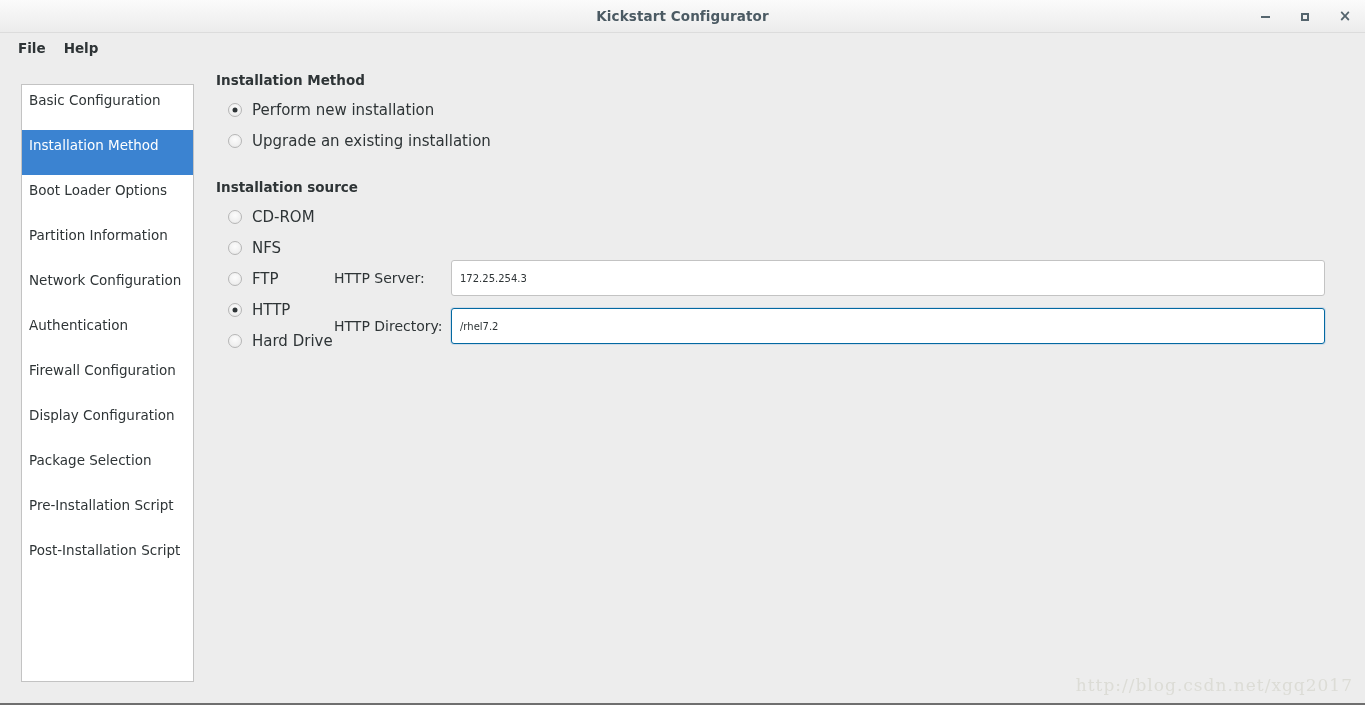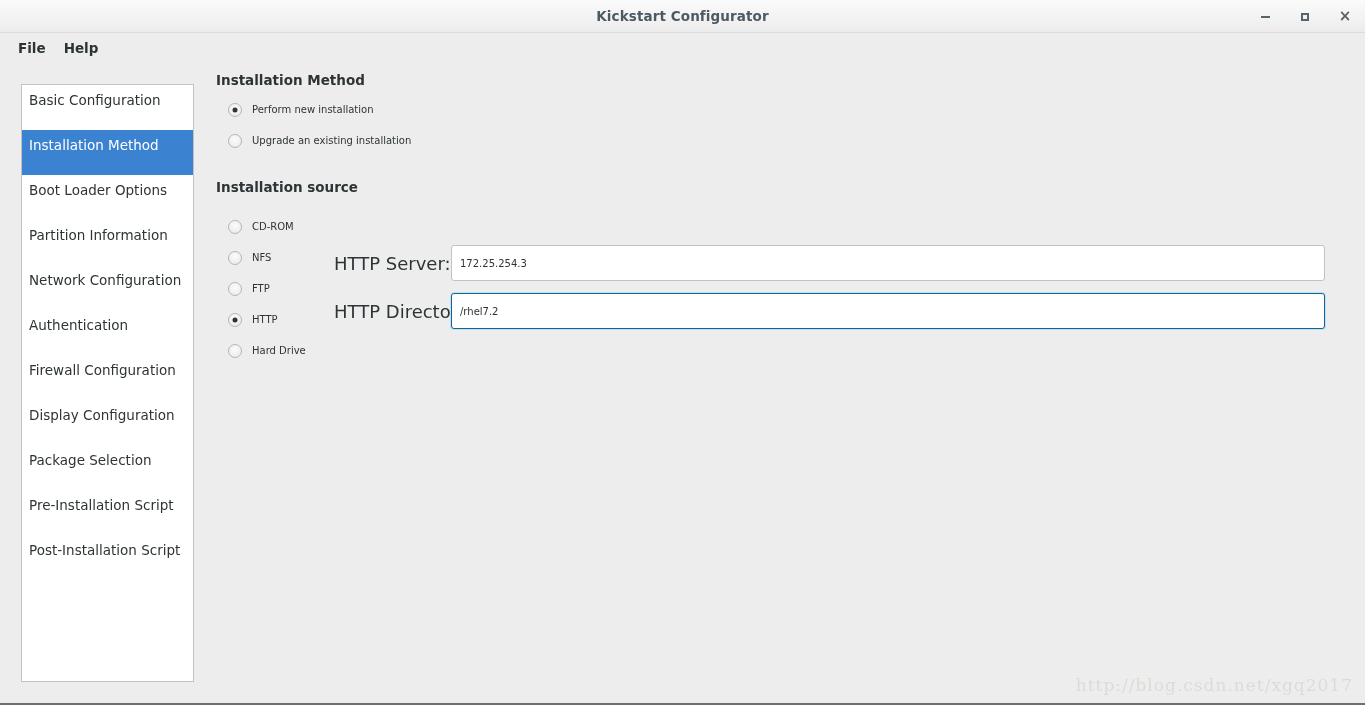--- a/index.html
+++ b/index.html
@@ -187,49 +187,49 @@
     position: absolute;
     width: 5px;
     height: 5px;
     border-radius: 50%;
     background: #2e3436;
     left: 50%;
     top: 50%;
     transform: translate(-50%, -50%);
   }
   .radio-label {
-    font-size: 10px;
+    font-size: 15px;
     color: #2e3436;
     white-space: nowrap;
     user-select: none;
   }
 
   
   .source-area {
     display: flex;
-    align-items: center;
-    margin-top: 16px;
+    align-items: flex-end;
+    margin-top: 6px;
   }
   .source-list {
     width: 118px;
     flex: none;
   }
   .fields {
     flex: 1;
     padding-top: 9px;
   }
   .field-row {
     display: flex;
     align-items: center;
     margin-bottom: 12px;
   }
   .field-label {
     width: 117px;
     flex: none;
-    font-size: 18px;
+    font-size: 14px;
     color: #2e3436;
     white-space: nowrap;
     user-select: none;
   }
   .text-input {
     flex: 1;
     max-width: 874px;
     height: 36px;
     line-height: 28px;
     background: #ffffff;

